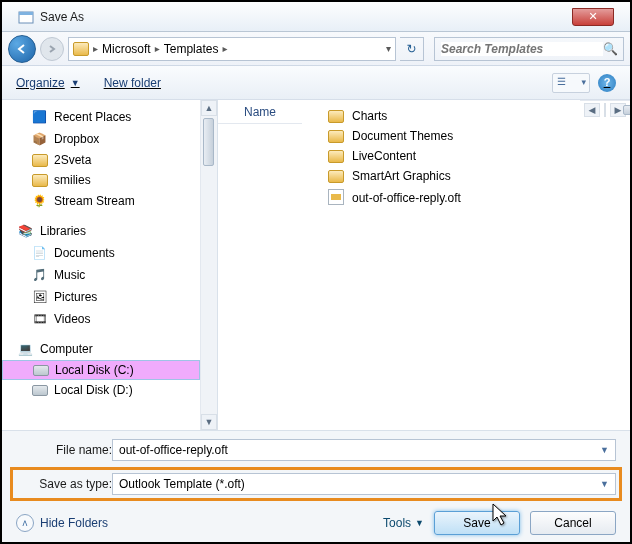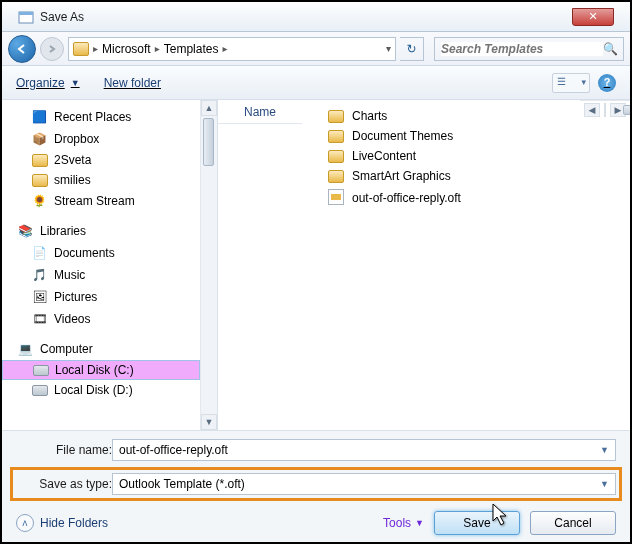--- a/index.html
+++ b/index.html
@@ -61,21 +61,21 @@
 .field-row { display: flex; align-items: center; margin-bottom: 6px; }
 .field-row label { width: 96px; text-align: right; color: #1a1a1a; }
 .field-input { flex: 1; height: 22px; border: 1px solid #b7c4d4; background: #fff; padding: 0 6px; display: flex; align-items: center; }
 .field-input input { border: none; outline: none; flex: 1; font-size: 12px; }
 .field-input .dd { color: #4a6f9c; font-size: 9px; margin-left: 4px; }
 .highlight-box { border: 3px solid #e88b1f; padding: 3px; margin: 0 -6px 0 -6px; }
 
 .footer-bottom { display: flex; align-items: center; margin-top: 10px; gap: 10px; }
 .hide-folders { display: flex; align-items: center; gap: 6px; color: #1a3e73; cursor: pointer; }
 .hide-folders .circ { width: 18px; height: 18px; border-radius: 50%; border: 1px solid #8aa5c4; display: flex; align-items: center; justify-content: center; color: #3a6aa0; font-size: 10px; background: #f8fafc;}
-.tools { margin-left: auto; color: #6d28d9; cursor: pointer; display: flex; align-items: center; gap: 4px; }
+.tools { margin-left: auto; color: #0c4a6e; cursor: pointer; display: flex; align-items: center; gap: 4px; }
 .btn { min-width: 86px; height: 24px; border: 1px solid #8ba6c4; background: linear-gradient(#fdfdfd, #e6ebf1); border-radius: 3px; cursor: pointer; padding: 0 14px; }
 .btn.primary { background: linear-gradient(#eaf4fc, #bfe0f6); border-color: #5a9fd6; box-shadow: 0 0 4px #7fbdea; }
 
 .cursor { position: absolute; width: 20px; height: 26px; pointer-events: none; }
 .cursor svg { filter: drop-shadow(1px 1px 1px rgba(0,0,0,.4)); }
 </style>
 </head>
 <body>
 
 <div class="titlebar">

